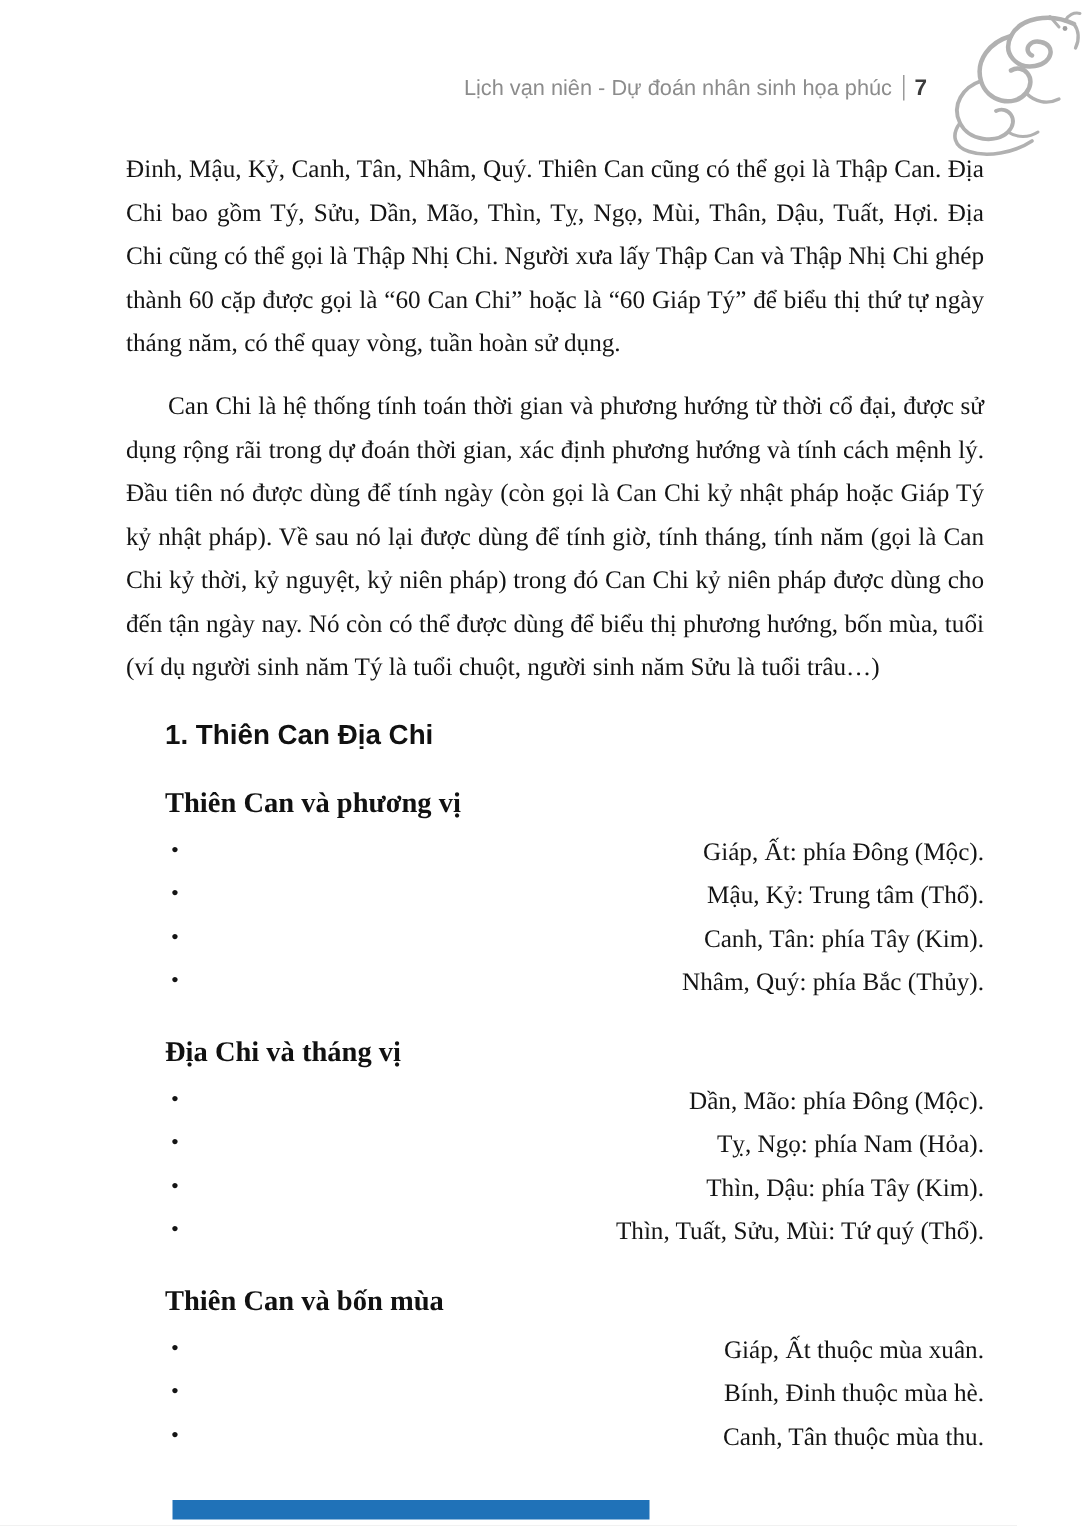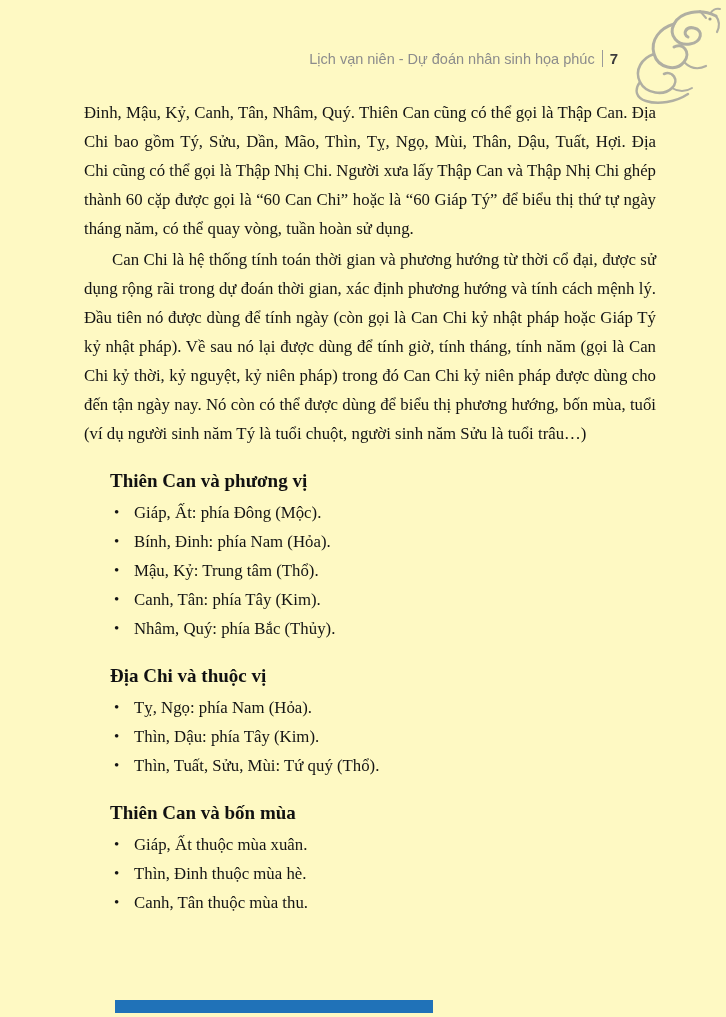--- a/index.html
+++ b/index.html
@@ -1,21 +1,21 @@
 <!DOCTYPE html>
 <html lang="vi"><head>
 <meta charset="utf-8">
 <style>
   html, body { margin: 0; padding: 0; background: #e8e8e8; }
   .page {
     position: relative;
     width: 726px;
     height: 1017px;
     margin: 0 auto;
-    background: #fef9c3;
+    background: #ffffff;
     font-family: "Liberation Serif", "DejaVu Serif", serif;
     color: #141414;
     overflow: hidden;
   }
 
   
   .running-header {
     position: absolute;
     top: 50px;
     right: 108px;
@@ -53,41 +53,42 @@
     left: 84px;
     top: 98px;
     width: 572px;
     font-size: 16.8px;
     line-height: 29px;
   }
   .para {
     margin: 0;
     text-align: justify;
   }
-  .para.indent { text-indent: 28px; margin-top: 2px; }
+  .para.indent { text-indent: 28px; margin-top: 13px; }
 
   .section-heading {
     margin: 18px 0 0 26px;
     font-family: "Liberation Sans", "DejaVu Sans", sans-serif;
     font-size: 18.5px;
     font-weight: bold;
     color: #111111;
     line-height: 26px;
   }
   .sub-heading {
     margin: 20px 0 4px 26px;
     font-size: 19px;
     font-weight: bold;
     color: #111111;
     line-height: 26px;
   }
   ul.bullets {
     list-style: none;
     margin: 2px 0 0 0;
     padding: 0 0 0 26px;
+    text-align: right;
   }
   ul.bullets li {
     position: relative;
     padding-left: 24px;
     line-height: 29px;
   }
   ul.bullets li::before {
     content: "•";
     position: absolute;
     left: 4px;
@@ -128,41 +129,42 @@
     <circle cx="90" cy="13" r="1.6" fill="#7f7f7f" stroke="none"></circle>
     <path d="M64,56 C70,62 78,64 86,60" stroke-width="2.2"></path>
     <path d="M52,82 C58,86 66,86 72,82" stroke-width="2"></path>
   </svg>
 
   <div class="content">
 
     <p class="para">Đinh, Mậu, Kỷ, Canh, Tân, Nhâm, Quý. Thiên Can cũng có thể gọi là Thập Can. Địa Chi bao gồm Tý, Sửu, Dần, Mão, Thìn, Tỵ, Ngọ, Mùi, Thân, Dậu, Tuất, Hợi. Địa Chi cũng có thể gọi là Thập Nhị Chi. Người xưa lấy Thập Can và Thập Nhị Chi ghép thành 60 cặp được gọi là “60 Can Chi” hoặc là “60 Giáp Tý” để biểu thị thứ tự ngày tháng năm, có thể quay vòng, tuần hoàn sử dụng.</p>
     <p class="para indent">Can Chi là hệ thống tính toán thời gian và phương hướng từ thời cổ đại, được sử dụng rộng rãi trong dự đoán thời gian, xác định phương hướng và tính cách mệnh lý. Đầu tiên nó được dùng để tính ngày (còn gọi là Can Chi kỷ nhật pháp hoặc Giáp Tý kỷ nhật pháp). Về sau nó lại được dùng để tính giờ, tính tháng, tính năm (gọi là Can Chi kỷ thời, kỷ nguyệt, kỷ niên pháp) trong đó Can Chi kỷ niên pháp được dùng cho đến tận ngày nay. Nó còn có thể được dùng để biểu thị phương hướng, bốn mùa, tuổi (ví dụ người sinh năm Tý là tuổi chuột, người sinh năm Sửu là tuổi trâu…)</p>
 
+    <h2 class="section-heading">1. Thiên Can Địa Chi</h2>
 
     <h3 class="sub-heading">Thiên Can và phương vị</h3>
     <ul class="bullets">
       <li>Giáp, Ất: phía Đông (Mộc).</li>
-      <li>Bính, Đinh: phía Nam (Hỏa).</li>
       <li>Mậu, Kỷ: Trung tâm (Thổ).</li>
       <li>Canh, Tân: phía Tây (Kim).</li>
       <li>Nhâm, Quý: phía Bắc (Thủy).</li>
     </ul>
 
-    <h3 class="sub-heading">Địa Chi và thuộc vị</h3>
+    <h3 class="sub-heading">Địa Chi và tháng vị</h3>
     <ul class="bullets">
+      <li>Dần, Mão: phía Đông (Mộc).</li>
       <li>Tỵ, Ngọ: phía Nam (Hỏa).</li>
       <li>Thìn, Dậu: phía Tây (Kim).</li>
       <li>Thìn, Tuất, Sửu, Mùi: Tứ quý (Thổ).</li>
     </ul>
 
     <h3 class="sub-heading">Thiên Can và bốn mùa</h3>
     <ul class="bullets">
       <li>Giáp, Ất thuộc mùa xuân.</li>
-      <li>Thìn, Đinh thuộc mùa hè.</li>
+      <li>Bính, Đinh thuộc mùa hè.</li>
       <li>Canh, Tân thuộc mùa thu.</li>
 
     </ul>
 
   </div>
 
   <div class="footer-bar"></div>
 
 </div>
 

